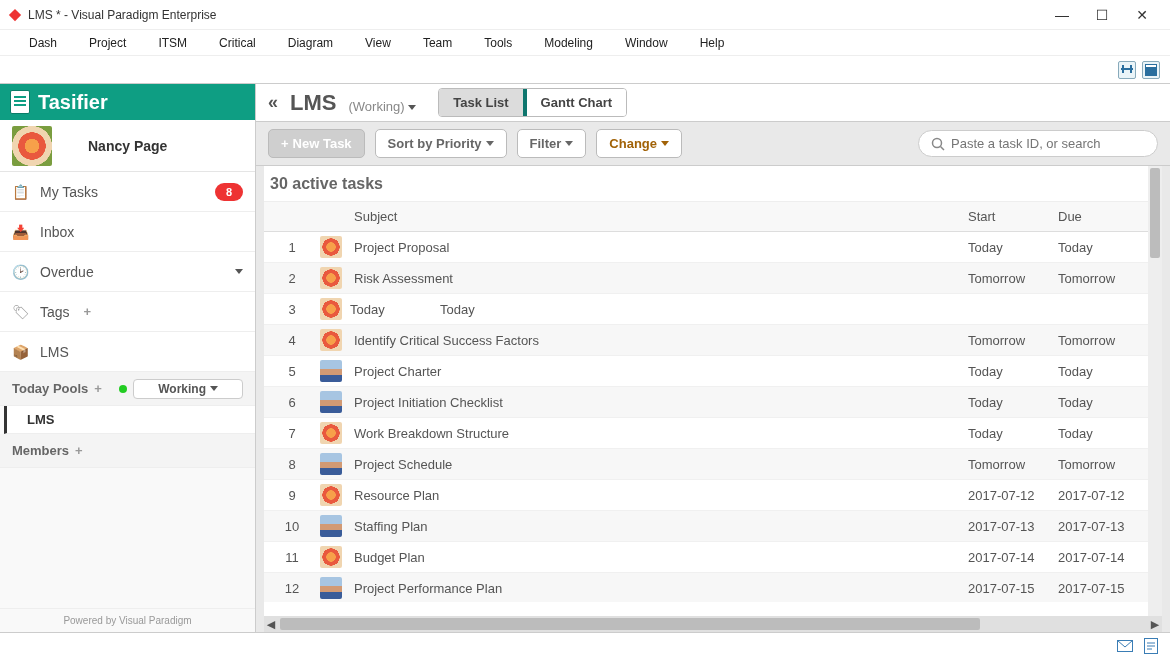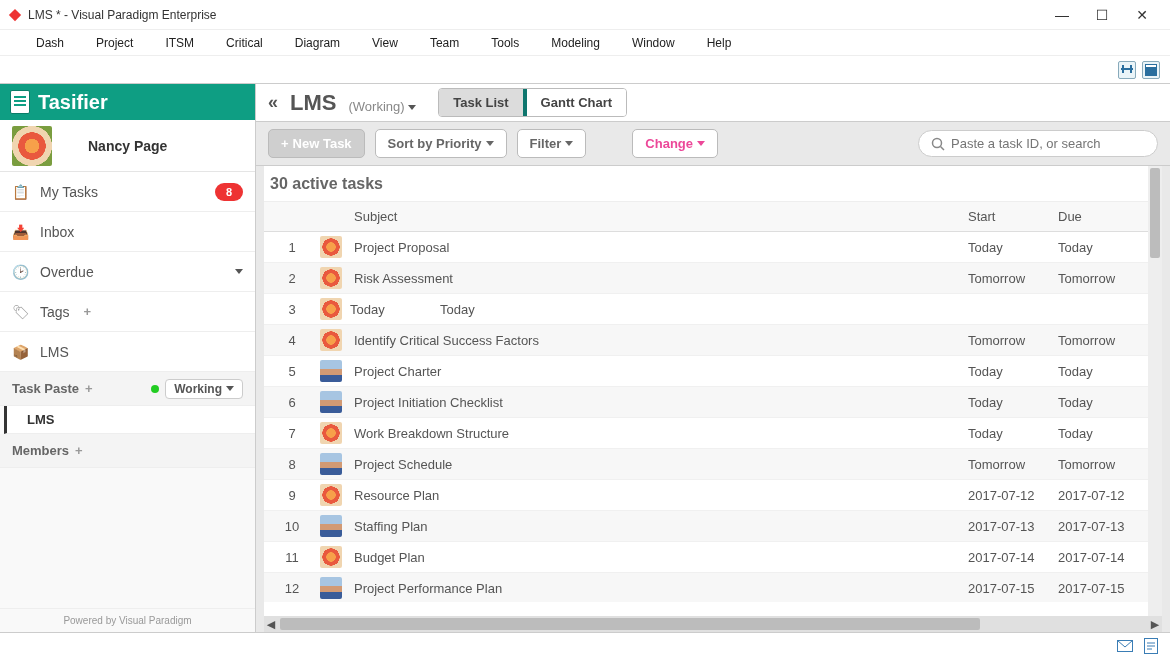--- a/index.html
+++ b/index.html
@@ -3,21 +3,21 @@
 <meta charset="utf-8">
 <style>
 * { box-sizing: border-box; margin: 0; padding: 0; font-family: Arial, Helvetica, sans-serif; }
 body { width: 1170px; height: 658px; background: #fff; overflow: hidden; font-size: 13px; color: #333; }
 
 .titlebar { height: 30px; display: flex; align-items: center; padding: 0 8px; border-bottom: 1px solid #eee; }
 .titlebar .logo { width: 14px; height: 14px; margin-right: 6px; }
 .titlebar .title { flex: 1; font-size: 12px; color: #333; }
 .titlebar .winbtn { width: 40px; height: 28px; display:flex; align-items:center; justify-content:center; font-size:14px; color:#333; }
 
-.menubar { height: 26px; display:flex; align-items:center; padding: 0 20px; background:#fff; border-bottom:1px solid #eee; }
+.menubar { height: 26px; display:flex; align-items:center; padding: 0 13px; background:#fff; border-bottom:1px solid #eee; }
 .menubar .mitem { padding: 0 16px; font-size:12px; color:#222; }
 
 .iconbar { height: 28px; display:flex; align-items:center; justify-content:flex-end; padding: 0 10px; border-bottom:1px solid #ccc; gap:6px; }
 .iconbar .ib { width:18px; height:18px; display:flex; align-items:center; justify-content:center; border:1px solid #8ab; background:#eaf4f8; border-radius:2px; }
 
 .main { display:flex; height: 548px; }
 
 .sidebar { width: 256px; background:#f9f9f9; border-right:1px solid #ccc; display:flex; flex-direction:column; }
 .sidebar-header { height:36px; background:#0e9e83; display:flex; align-items:center; padding:0 10px; gap:8px; }
 .sidebar-header .shicon { width:20px; height:24px; background:#fff; border:1px solid #0a7d68; border-radius:2px; position:relative; }
@@ -27,38 +27,38 @@
 .userrow { height:52px; display:flex; align-items:center; padding:0 12px; gap:10px; border-bottom:1px solid #e5e5e5; background:#fff; }
 .avatar { width:40px; height:40px; border-radius:2px; background: radial-gradient(circle at 50% 50%, #f7a04a 0 25%, #e9593e 26% 48%, #f0d5b0 49% 70%, #7a9d3f 71% 100%); }
 .username { font-size:14px; color:#333; font-weight:bold;padding-left:26px; }
 
 .navitem { height:40px; display:flex; align-items:center; padding:0 12px; gap:10px; border-bottom:1px solid #eee; font-size:14px; color:#555; background:#fff; }
 .navitem .ni-icon { width:18px; height:18px; display:inline-flex; align-items:center; justify-content:center; color:#999; }
 .navitem .spacer { flex:1; }
 .badge { background:#e33; color:#fff; border-radius:10px; min-width:28px; height:18px; font-size:11px; display:inline-flex; align-items:center; justify-content:center; font-weight:bold; padding:0 8px; }
 .section-head { height:34px; display:flex; align-items:center; padding:0 12px; gap:6px; border-bottom:1px solid #eee; font-size:13px; color:#666; font-weight:bold; background:#f4f4f4; }
 .section-head .dot { width:8px; height:8px; border-radius:50%; background:#2c2; }
-.section-head .pill { border:1px solid #ccc; border-radius:4px; padding:2px 8px; font-size:12px; color:#555; display:inline-flex; align-items:center; gap:4px; background:#fff; }
+.section-head .pill { border:1px solid #ccc; border-radius:4px; padding:2px 24px; font-size:12px; color:#555; display:inline-flex; align-items:center; gap:4px; background:#fff; }
 .subitem { height:28px; display:flex; align-items:center; padding-left:20px; font-size:13px; color:#333; border-bottom:1px solid #eee; border-left:3px solid #333; margin-left:4px; background:#fff; font-weight:bold; }
 .sidebar-footer { margin-top:auto; font-size:10px; color:#999; text-align:center; padding:6px; border-top:1px solid #eee; }
 
 .content { flex:1; display:flex; flex-direction:column; background:#e9e9e9; }
 .content-top { height:38px; background:#fff; border-bottom:1px solid #ccc; display:flex; align-items:center; padding:0 12px; gap:12px; }
 .collapse-btn { font-size:18px; color:#555; font-weight:bold; }
 .proj-title { font-size:22px; color:#555; font-weight:bold; }
 .proj-sub { font-size:13px; color:#888;margin-top:8px; }
 .tabgroup { display:inline-flex; border:1px solid #bbb; border-radius:4px; overflow:hidden; margin-left:10px; }
 .tabbtn { padding:6px 14px; font-size:13px; color:#444; background:#fff; border-right:4px solid #0f766e; font-weight:bold; }
 .tabbtn:last-child { border-right:none; }
 .tabbtn.active { background:#dcdcdc; }
 
 .toolbar { height:44px; display:flex; align-items:center; padding:0 12px; gap:10px; background:#e9e9e9; border-bottom:1px solid #ccc; }
 .btn { border:1px solid #bbb; border-radius:5px; padding:6px 12px; font-size:13px; background:#fff; color:#666; font-weight:bold; display:inline-flex; align-items:center; gap:4px; }
 .btn.primary { background:#cfcfcf; color:#fff; border-color:#bbb; }
-.btn.muted { color:#ec4899;margin-left:36px; }
+.btn.muted { color:#a16207; }
 .searchbox { margin-left:auto; border:1px solid #ccc; border-radius:16px; padding:5px 12px; width:240px; display:flex; align-items:center; gap:6px; background:#fff; }
 .searchbox input { border:none; outline:none; flex:1; font-size:13px; }
 
 .tasks-wrap { flex:1; background:#fff; margin:0 8px; overflow:hidden; position:relative; }
 .tasks-header { height:36px; display:flex; align-items:center; padding-left:6px; font-size:16px; color:#666; font-weight:bold; border-bottom:1px solid #eee; }
 .table-head { height:30px; display:flex; align-items:center; border-bottom:1px solid #ddd; background:#f8f8f8; font-size:13px; color:#555; }
 .col-idx { width:56px; text-align:center; }
 .col-av { width:30px; }
 .col-subject { flex:1; padding-left:4px; }
 .col-date { width:90px; }
@@ -156,21 +156,21 @@
       <span class="ni-icon">🏷</span>
       <span>Tags</span>
       <span class="plus" style="margin-left:4px;color:#999;">+</span>
     </div>
     <div class="navitem">
       <span class="ni-icon">📦</span>
       <span>LMS</span>
     </div>
 
     <div class="section-head">
-      <span>Task Paste</span>
+      <span>Today Pools</span>
       <span class="plus" style="color:#999;">+</span>
       <span class="spacer" style="flex:1"></span>
       <span class="dot"></span>
       <span class="pill">
         <span>Working</span>
         <span class="caret"></span>
       </span>
     </div>
     <div class="subitem">
       <span>LMS</span>

